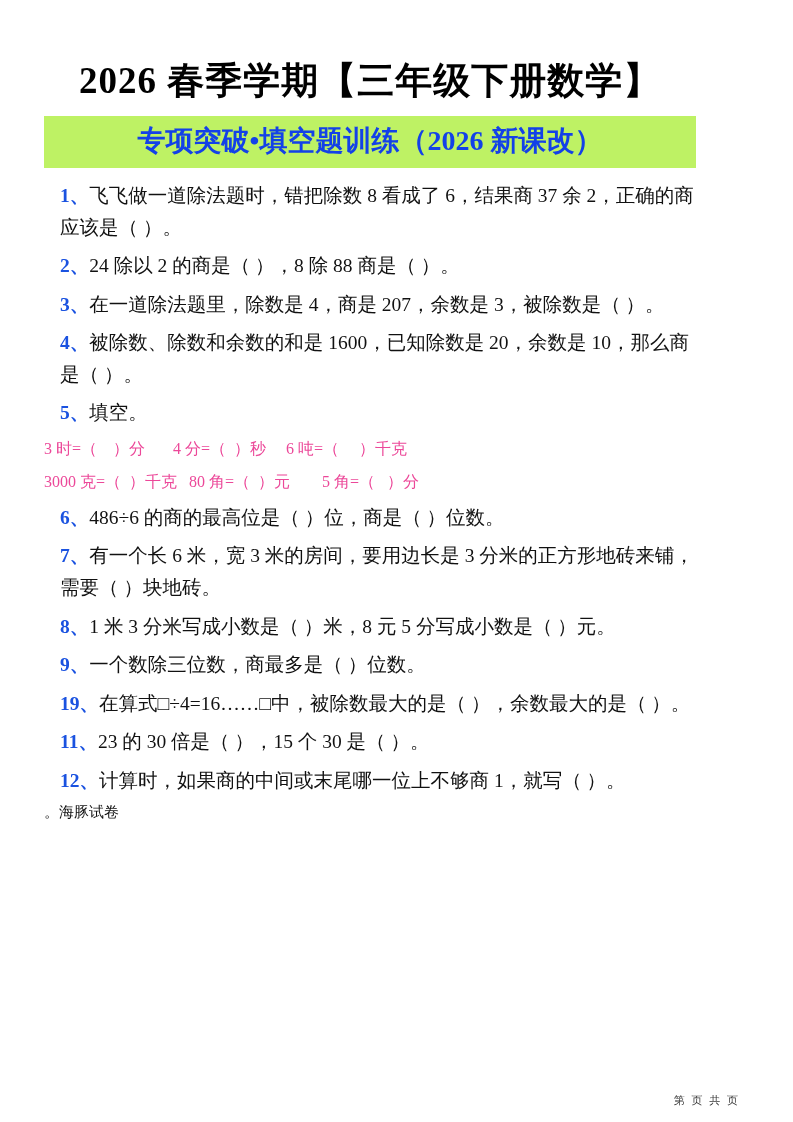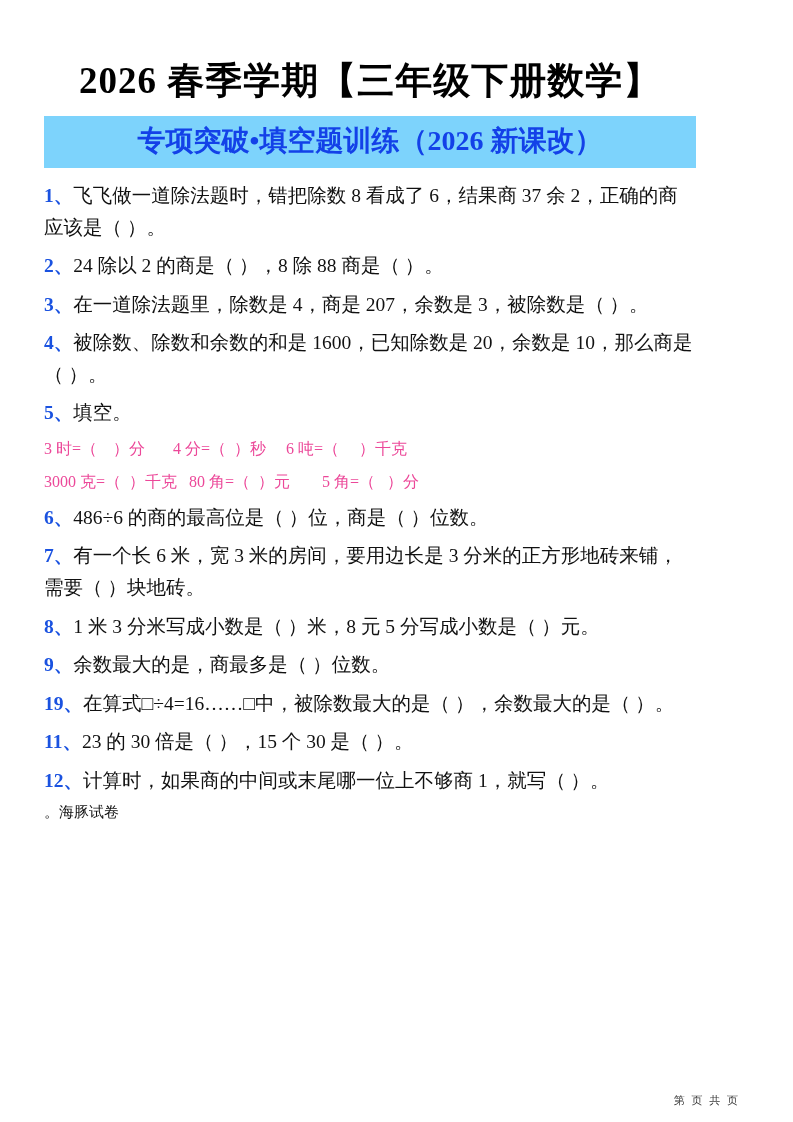--- a/index.html
+++ b/index.html
@@ -26,21 +26,21 @@
     text-align: center;
     font-family: "Liberation Serif", "DejaVu Serif", serif;
     font-weight: bold;
     font-size: 37px;
     letter-spacing: 1px;
     color: #000000;
     margin: 8px 0 10px 0;
     white-space: nowrap;
   }
   .subtitle-band {
-    background: #7dd3fc;
+    background: #bef264;
     text-align: center;
     padding: 6px 0 8px 0;
     margin-bottom: 12px;
   }
   .subtitle-band .sub-text {
     font-family: "Liberation Serif", "DejaVu Serif", serif;
     font-weight: bold;
     font-size: 28px;
     color: #1341e8;
     letter-spacing: 0px;
@@ -49,20 +49,21 @@
   .q-list {
     margin: 0;
     padding: 0;
   }
   .q-item {
     font-size: 19.5px;
     line-height: 1.62;
     color: #111111;
     margin-bottom: 7px;
     text-align: left;
+    margin-left: 16px;
   }
   .q-num {
     color: #1a52e0;
     font-weight: bold;
     font-size: 19.5px;
   }
   .q-text {
     color: #111111;
   }
   .q-sub {
@@ -130,21 +131,21 @@
 
     <div class="q-item">
       <span class="q-num">7、</span><span class="q-text">有一个长 6 米，宽 3 米的房间，要用边长是 3 分米的正方形地砖来铺，需要（  ）块地砖。</span>
     </div>
 
     <div class="q-item">
       <span class="q-num">8、</span><span class="q-text">1 米 3 分米写成小数是（  ）米，8 元 5 分写成小数是（    ）元。</span>
     </div>
 
     <div class="q-item">
-      <span class="q-num">9、</span><span class="q-text">余数最大的是，商最多是（  ）位数。</span>
+      <span class="q-num">9、</span><span class="q-text">一个数除三位数，商最多是（  ）位数。</span>
     </div>
 
     <div class="q-item">
       <span class="q-num">19、</span><span class="q-text">在算式□÷4=16……□中，被除数最大的是（  ），余数最大的是（    ）。</span>
     </div>
 
     <div class="q-item">
       <span class="q-num">11、</span><span class="q-text">23 的 30 倍是（  ），15 个 30 是（  ）。</span>
     </div>
 

